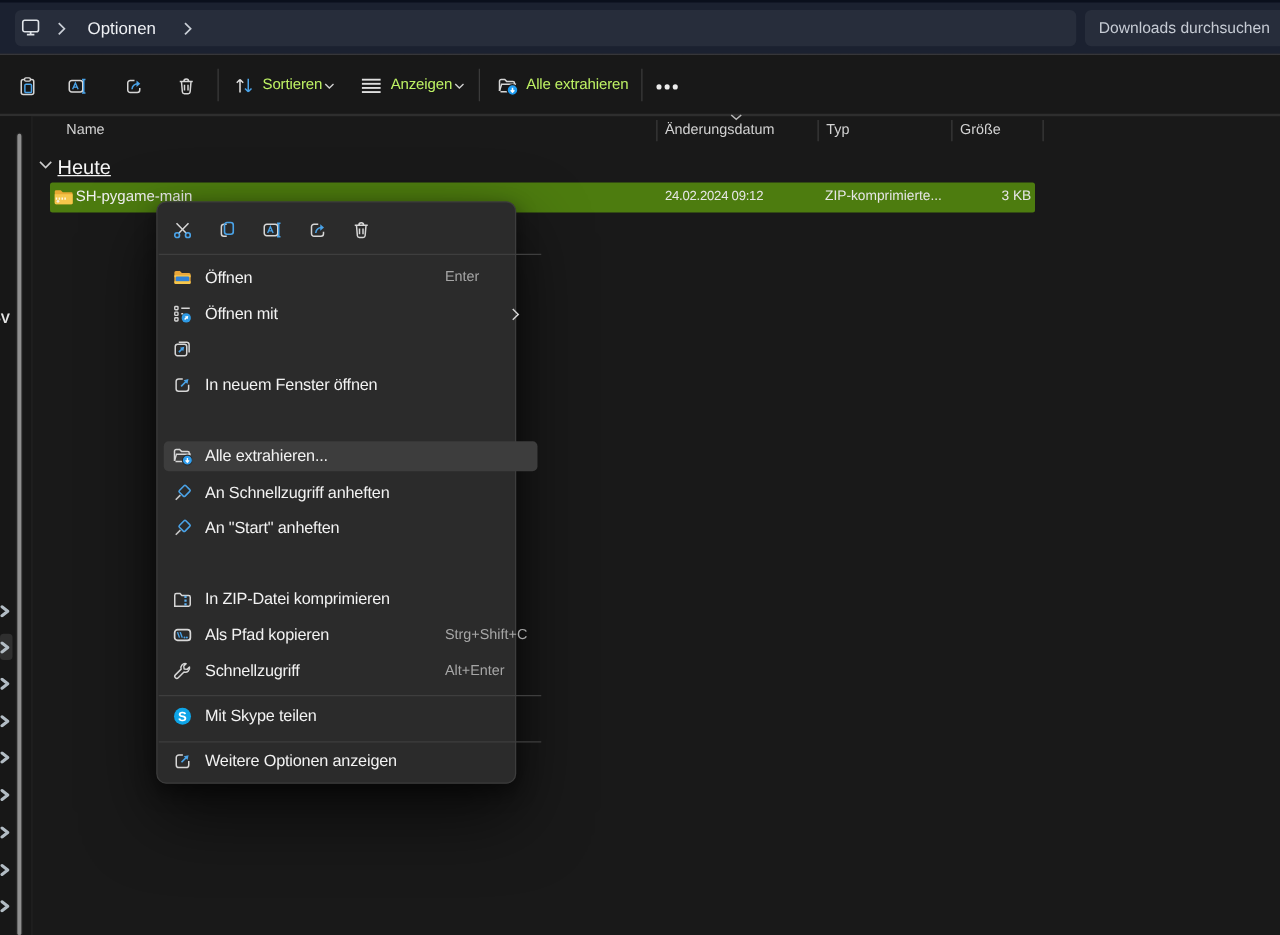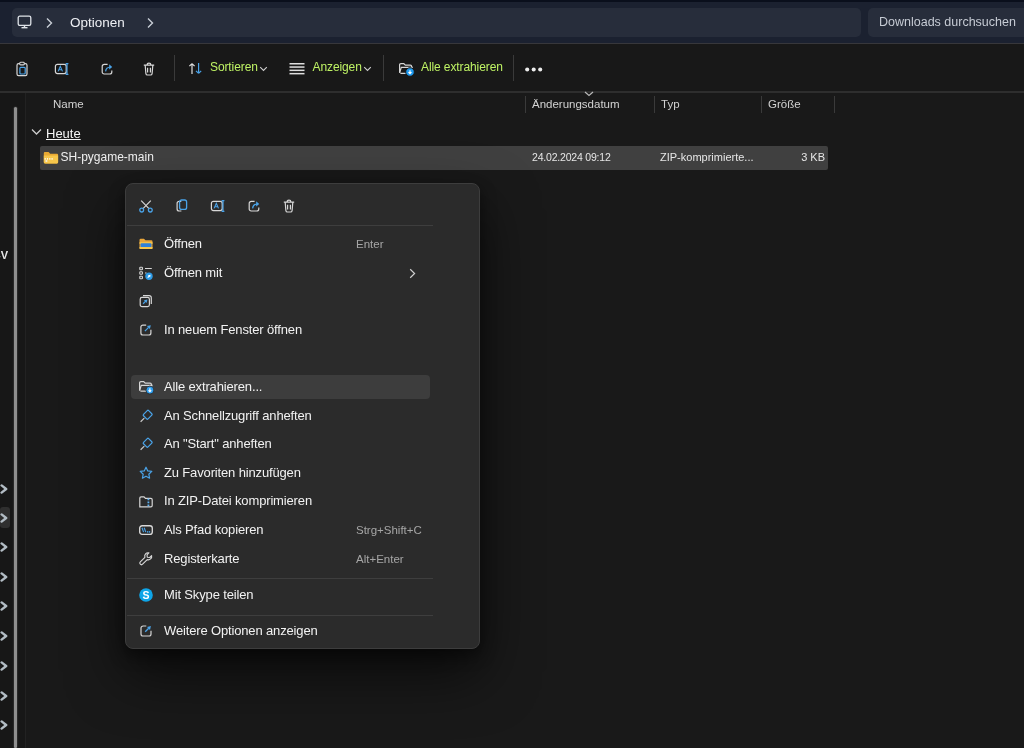--- a/index.html
+++ b/index.html
@@ -30,28 +30,28 @@
   #navscroll { left:14px; top:107px; width:2.5px; height:641px; background:#8f8f8f;
     box-shadow:0 0 1.5px #777; border-radius:2px; }
   #navhl { left:0px; top:507px; width:10px; height:21px; background:#2f2f2f; border-radius:3px; }
   #navtxt { left:-3px; top:249px; color:#e6e6e6; font-size:11px; font-weight:bold; }
 
   
   .colh { position:absolute; top:96px; height:17px; line-height:17px; color:#d2d2d2; font-size:11.5px; }
   .colsep { position:absolute; top:96px; width:1px; height:17px; background:#3a3a3a; }
 
   
-  #heute { left:46px; top:126px; color:#f5f5f5; font-size:13px;text-decoration:underline; }
-  #filerow { left:40px; top:146px; width:788px; height:23.5px; background:#404040; border-radius:2px; }
+  #heute { left:46px; top:126px; color:#f5f5f5; font-size:16px;text-decoration:underline; }
+  #filerow { left:40px; top:146px; width:788px; height:23.5px; background:#4d7c0f; border-radius:2px; }
   .cell { position:absolute; top:0; height:23.5px; line-height:23.5px; color:#e6e6e6; font-size:11px; }
 
   
-  #menu { left:125px; top:161px; width:355px; height:466px; background:#2b2b2b;
+  #menu { left:125px; top:161px; width:288px; height:466px; background:#2b2b2b;
     border:1px solid #3d3d3d; border-radius:8px;
-    box-shadow:0 24px 56px rgba(0,0,0,.62), 0 6px 16px rgba(0,0,0,.45);margin-top:22px; }
+    box-shadow:0 24px 56px rgba(0,0,0,.62), 0 6px 16px rgba(0,0,0,.45); }
   .mi { position:absolute; left:0; width:308px; height:28.6px; }
   .mi svg.ic { position:absolute; left:12px; top:6.3px; }
   .mtext { position:absolute; left:38px; top:0; height:28.6px; line-height:28.6px;
     color:#f2f2f2; font-size:13px; letter-spacing:-0.15px; }
   .msc { position:absolute; left:230px; top:0; height:28.6px; line-height:28.6px;
     color:#a6a6a6; font-size:11.5px; }
   .msep { position:absolute; left:1px; width:306px; height:1px; background:#3e3e3e; }
   #mhl { position:absolute; left:4.5px; top:191px; width:299px; height:24px;
     background:#3d3d3d; border-radius:4px; }
   .tic { position:absolute; }
@@ -290,26 +290,20 @@
     </div>
     <div class="mi" style="top:246.2px">
       <svg class="ic" width="16" height="16" viewBox="0 0 16 16">
         <g transform="rotate(45 9.7 6.7)">
             <rect x="6.5" y="3.1" width="6.4" height="7.3" rx="1" fill="none" stroke="#4aa3e8" stroke-width="1.25"></rect>
           </g>
         <path d="M6.3 10.1 L2.6 13.8" fill="none" stroke="#c9c9c9" stroke-width="1.25"></path>
       </svg>
       <div class="mtext">An "Start" anheften</div>
     </div>
-    <div class="mi" style="top:274.8px">
-      <svg class="ic" width="16" height="16" viewBox="0 0 16 16">
-        <path d="M8 2.2 L9.75 5.9 L13.8 6.4 L10.8 9.2 L11.58 13.2 L8 11.2 L4.42 13.2 L5.2 9.2 L2.2 6.4 L6.25 5.9 Z" fill="none" stroke="#4aa3e8" stroke-width="1.2" stroke-linejoin="round"></path>
-      </svg>
-      <div class="mtext">Zu Favoriten hinzufügen</div>
-    </div>
     <div class="mi" style="top:303.4px">
       <svg class="ic" width="16" height="16" viewBox="0 0 16 16">
         <path d="M1.8 12.9 V4.1 A1.3 1.3 0 0 1 3.1 2.8 H6 L7.5 4.4 H12.9 A1.3 1.3 0 0 1 14.2 5.7 V11.6 A1.3 1.3 0 0 1 12.9 12.9 Z" fill="none" stroke="#d6d6d6" stroke-width="1.2"></path>
         <path d="M10.4 4.6 V12.9" fill="none" stroke="#5fb2f2" stroke-width="1.8" stroke-dasharray="1.7 1.3"></path>
       </svg>
       <div class="mtext">In ZIP-Datei komprimieren</div>
     </div>
     <div class="mi" style="top:332px">
       <svg class="ic" width="16" height="16" viewBox="0 0 16 16">
         <rect x="1.7" y="3.7" width="12.6" height="8.6" rx="2.4" fill="none" stroke="#d9d9d9" stroke-width="1.35"></rect>
@@ -317,21 +311,21 @@
         <circle cx="9.6" cy="9.9" r="0.8" fill="#4aa3e8"></circle>
         <circle cx="11.5" cy="9.9" r="0.8" fill="#4aa3e8"></circle>
       </svg>
       <div class="mtext">Als Pfad kopieren</div>
         <div class="msc">Strg+Shift+C</div>
     </div>
     <div class="mi" style="top:360.6px">
       <svg class="ic" width="16" height="16" viewBox="0 0 16 16">
         <path d="M13.6 4.6 A3.4 3.4 0 0 1 9.2 8.6 L4.6 13.2 A1.6 1.6 0 0 1 2.3 10.9 L6.9 6.3 A3.4 3.4 0 0 1 10.9 1.9 L9 3.8 L9.3 6.2 L11.7 6.5 Z" fill="none" stroke="#d6d6d6" stroke-width="1.15" stroke-linejoin="round"></path>
       </svg>
-      <div class="mtext">Registerkarte</div>
+      <div class="mtext">Schnellzugriff</div>
         <div class="msc">Alt+Enter</div>
     </div>
     <div class="msep" style="top:393.5px"></div>
     <div class="mi" style="top:396.5px">
       <svg class="ic" width="16" height="16" viewBox="0 0 16 16">
         <circle cx="8" cy="8" r="6.8" fill="#0ea5e8"></circle>
         <text x="8" y="11.6" text-anchor="middle" font-size="10.5" font-weight="bold" fill="#ffffff" font-family="Liberation Sans, sans-serif">S</text>
       </svg>
       <div class="mtext">Mit Skype teilen</div>
     </div>

